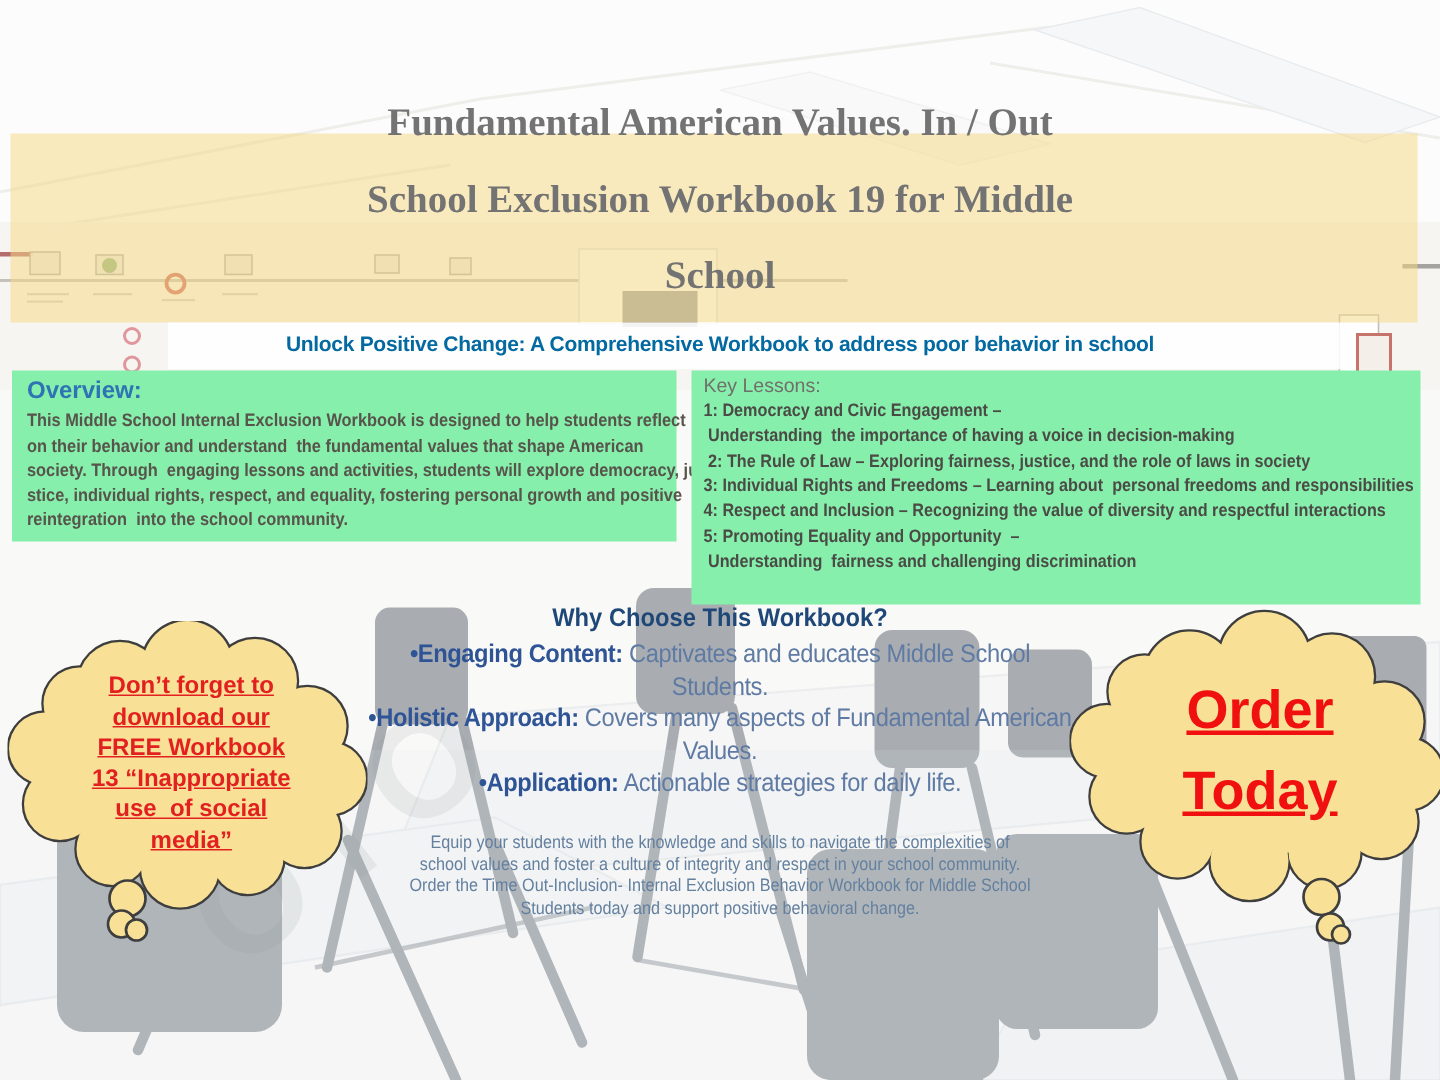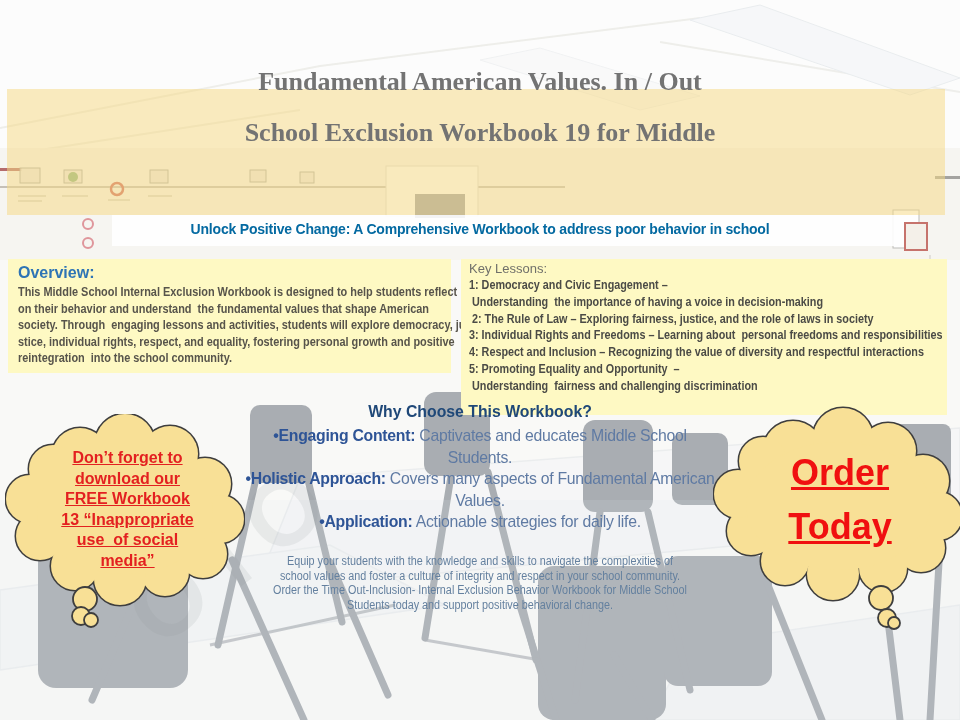--- a/index.html
+++ b/index.html
@@ -10,21 +10,21 @@
              color:rgba(140,145,150,.13);transform:rotate(-38deg);letter-spacing:8px;}
   .band-title{position:absolute;left:7px;top:89px;width:938px;height:126px;
               background:rgba(245,217,133,.52);z-index:1;}
   .band-subtitle{position:absolute;left:112px;top:215px;width:782px;height:31px;
                  background:rgba(255,255,255,.88);z-index:1;}
   .title{position:absolute;left:0;top:56px;width:100%;text-align:center;z-index:2;
          font-family:Liberation Serif, serif;font-weight:bold;font-size:26px;line-height:51px;
          color:#737373;}
   .subtitle{position:absolute;left:0;top:221px;width:100%;text-align:center;z-index:2;
             font-weight:bold;font-size:14px;letter-spacing:-0.2px;color:#0369a1;}
-  .box{position:absolute;background:#fef9c3;z-index:2;box-sizing:border-box;margin-top:12px;}
+  .box{position:absolute;background:#86efac;z-index:2;box-sizing:border-box;}
   .box.overview{left:8px;top:247px;width:443px;height:114px;padding:5px 0 0 10px;}
   .box.key{left:461px;top:247px;width:486px;height:156px;padding:1px 0 0 8px;}
   .ov-head{font-size:16px;font-weight:bold;color:#2e74b5;margin-bottom:2px;}
   .ov-lines{transform:scaleX(.91);transform-origin:left top;}
   .ov-line{font-size:12px;font-weight:bold;color:#57544b;line-height:16.6px;white-space:pre;}
   .key-head{font-size:13px;color:#70706a;line-height:17px;}
   .key-lines{transform:scaleX(.9);transform-origin:left top;}
   .key-line{font-size:12px;font-weight:bold;color:#4b4b46;line-height:16.8px;white-space:pre;}
   .why{position:absolute;left:180px;top:402px;width:600px;text-align:center;z-index:4;
        transform:scaleX(.93);}
@@ -128,20 +128,21 @@
   </svg>
 
   <div class="watermark">OTO</div>
 
   <div class="band-title"></div>
   <div class="band-subtitle"></div>
 
   <div class="title">
     <div>Fundamental American Values. In / Out</div>
     <div>School Exclusion Workbook 19 for Middle</div>
+    <div>School</div>
   </div>
 
   <div class="subtitle">Unlock Positive Change: A Comprehensive Workbook to address poor behavior in school</div>
 
   <div class="box overview">
     <div class="ov-head">Overview:</div>
     <div class="ov-lines">
       <div class="ov-line">This Middle School Internal Exclusion Workbook is designed to help students reflect</div>
       <div class="ov-line">on their behavior and understand  the fundamental values that shape American</div>
       <div class="ov-line">society. Through  engaging lessons and activities, students will explore democracy, ju</div>

